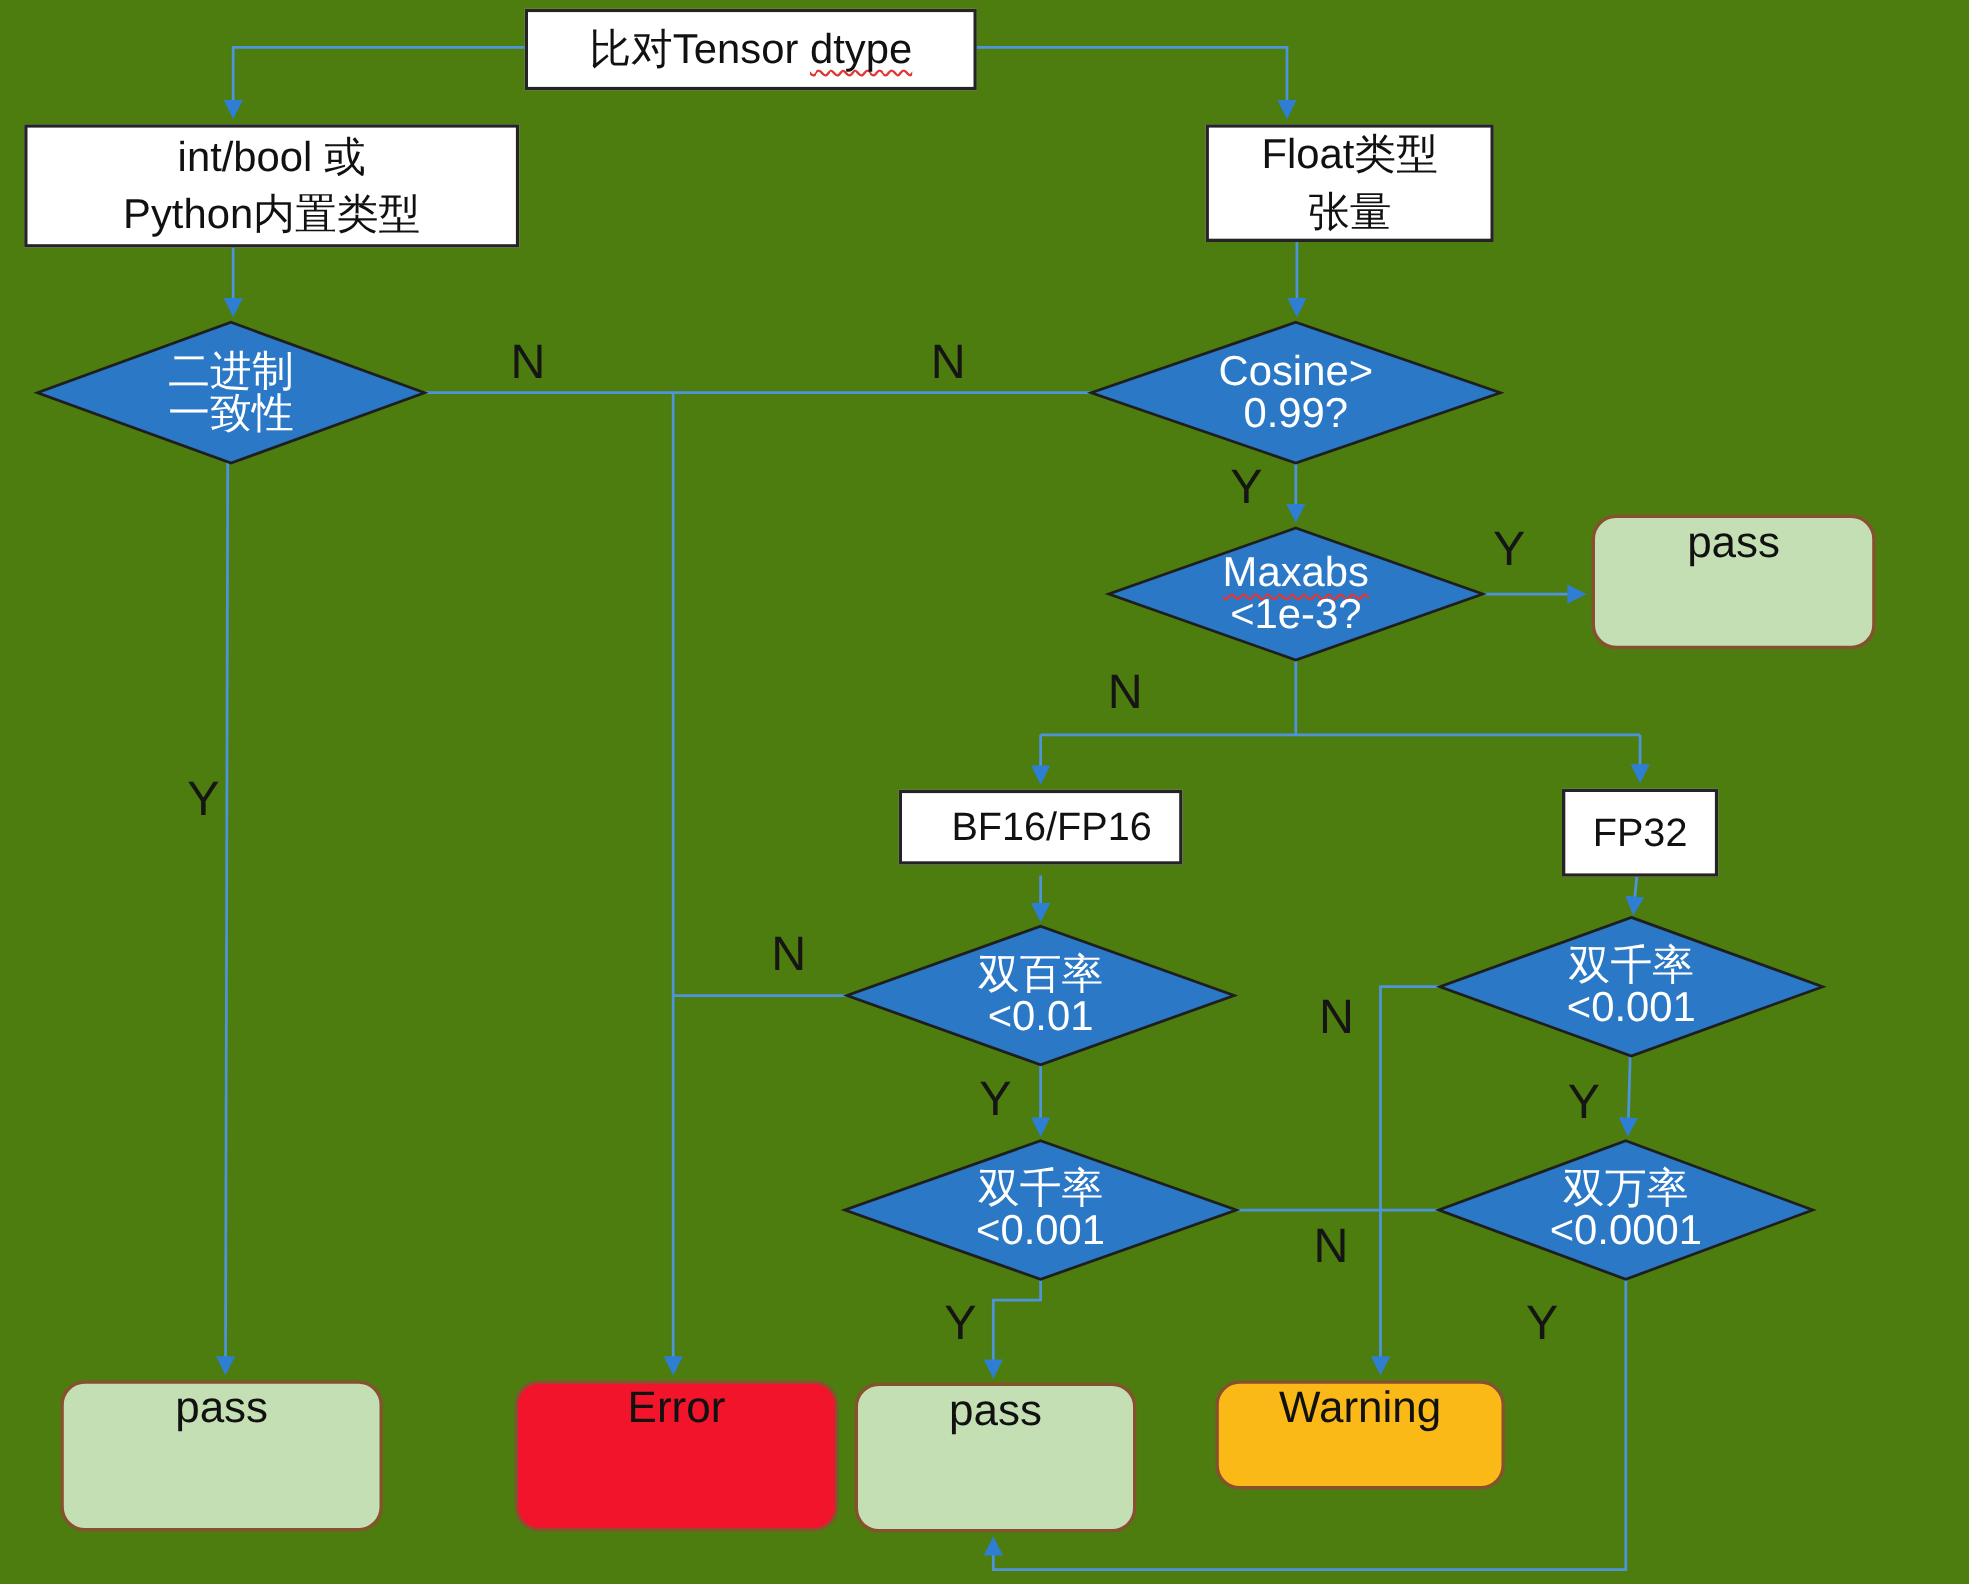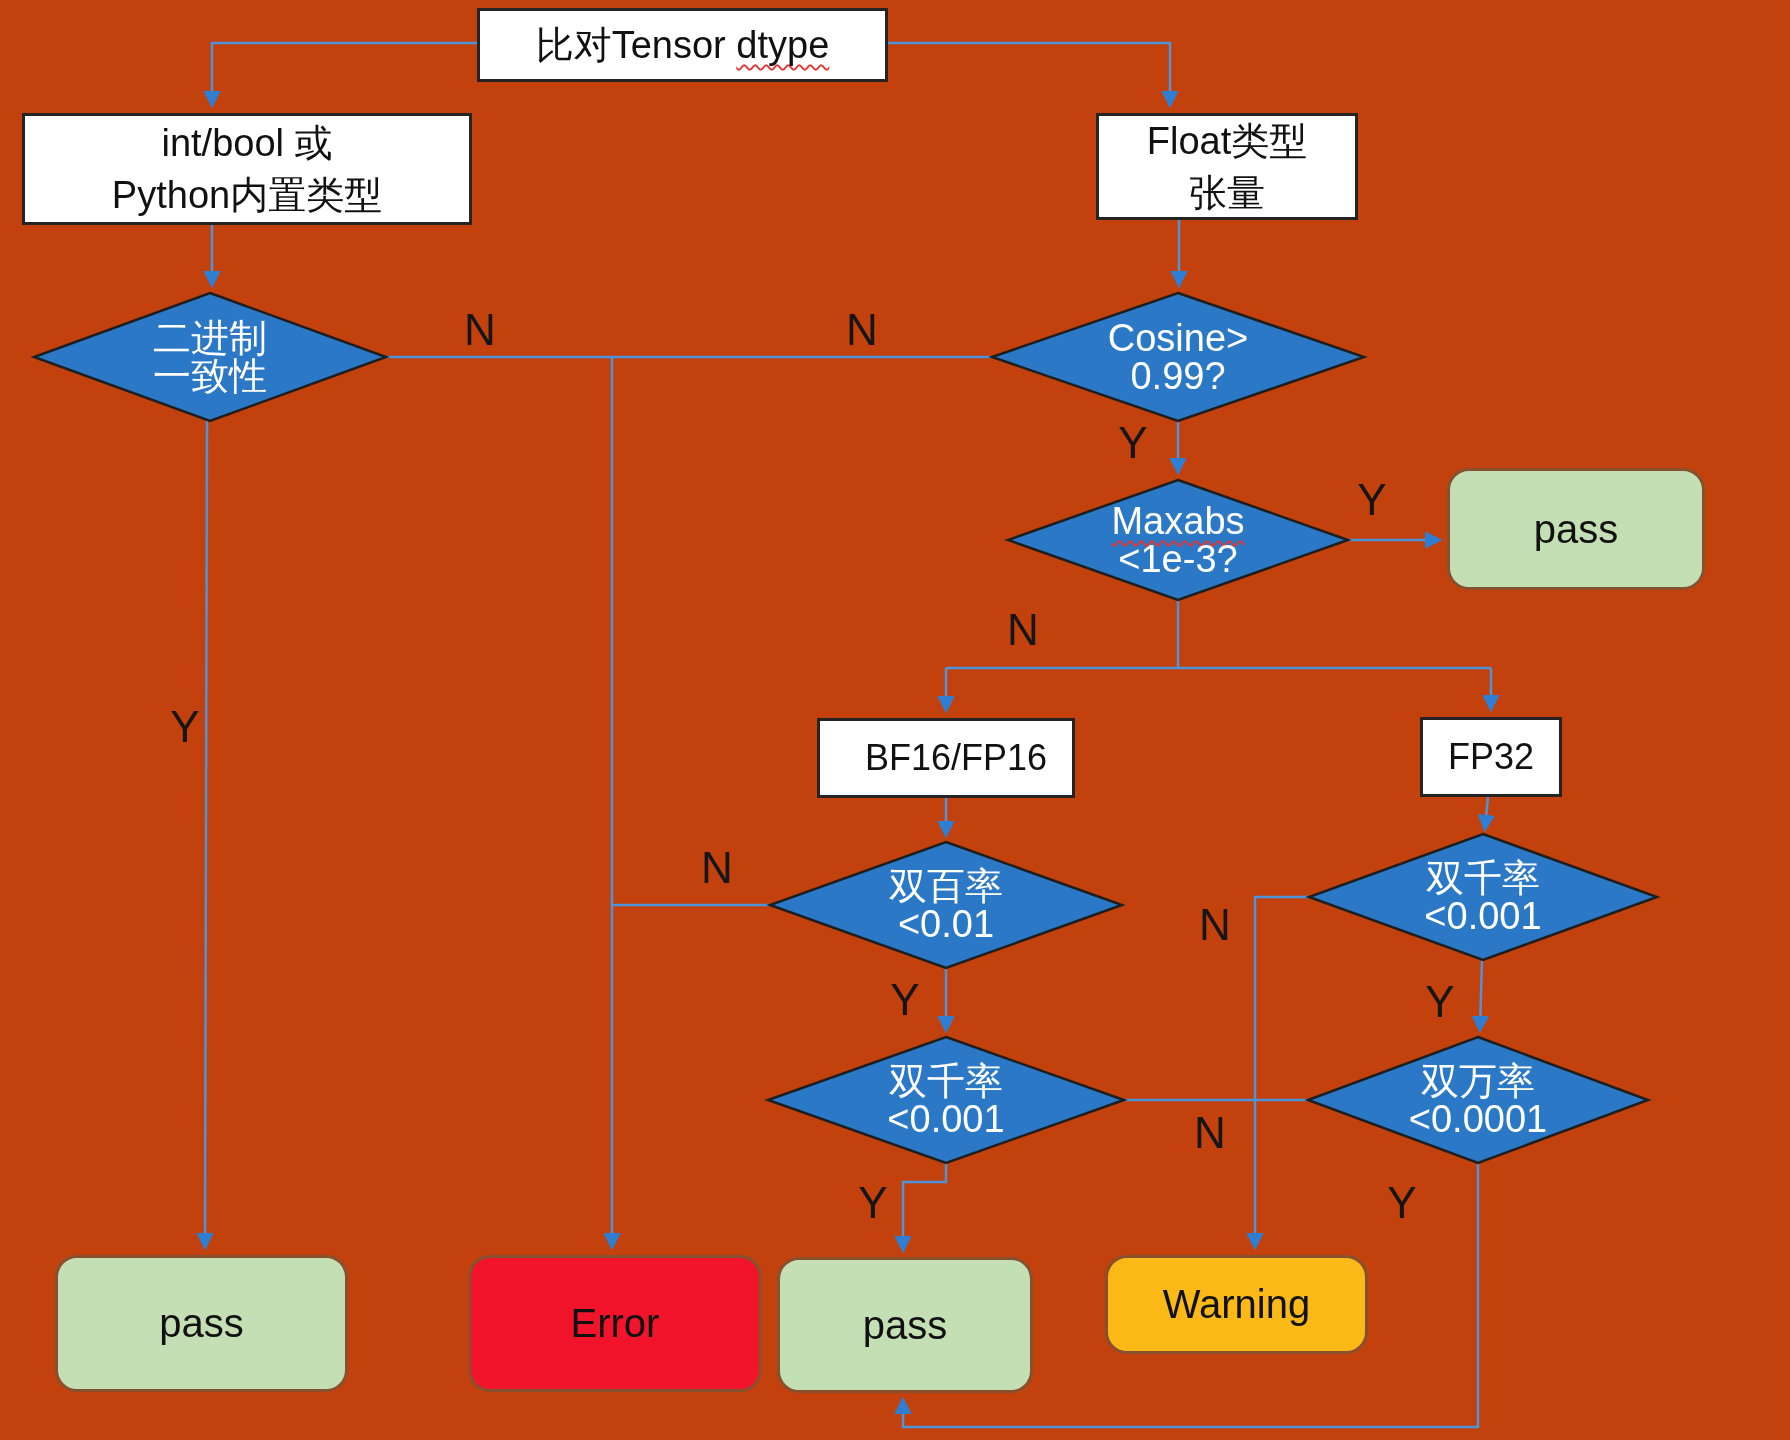--- a/index.html
+++ b/index.html
@@ -1,30 +1,30 @@
 <!DOCTYPE html>
 <html><head>
 <meta charset="utf-8">
 <style>
   html,body { margin:0; padding:0; background:#ffffff; }
   .canvas {
-    position:relative; width:1790px; height:1440px; background:#c2410c;
+    position:relative; width:1790px; height:1440px; background:#4d7c0f;
     font-family:"Liberation Sans", "DejaVu Sans", sans-serif;
     overflow:hidden;
   }
   svg.layer { position:absolute; left:0; top:0; width:1790px; height:1440px; }
   .rect-node {
     position:absolute; background:#ffffff; border:3px solid #242424;
     display:flex; flex-direction:column; align-items:center; justify-content:center;
     text-align:center; color:#111111; font-size:38px; line-height:52px; box-sizing:border-box;
   }
   .rect-node.small { font-size:36px; }
   .terminal {
     position:absolute; border:3px solid #87512F; border-radius:22px;
-    display:flex; align-items:center; justify-content:center;
+    display:flex; justify-content:center;
     font-size:40px; color:#111111; box-sizing:border-box;
   }
   .terminal.green  { background:#C5DFB4; }
   .terminal.red    { background:#F2142B; }
   .terminal.orange { background:#FBB917; }
   .diamond-label {
     position:absolute; transform:translate(-50%,-50%);
     color:#ffffff; font-size:38px; line-height:38px; text-align:center; white-space:nowrap;
   }
   .edge-label {
@@ -97,21 +97,21 @@
   <div class="rect-node" style="left:22px; top:113px; width:450px; height:112px;">
     <div>int/bool 或</div>
     <div>Python内置类型</div>
   </div>
 
   <div class="rect-node" style="left:1048px; top:113px; width:262px; height:107px;margin-left:48px;">
     <div>Float类型</div>
     <div>张量</div>
   </div>
 
-  <div class="rect-node small" style="left:817px; top:718px; width:258px; height:80px;padding-left:20px;">
+  <div class="rect-node small" style="left:817px; top:718px; width:258px; height:68px;padding-left:20px;">
     <div>BF16/FP16</div>
   </div>
 
   <div class="rect-node small" style="left:1420px; top:717px; width:142px; height:80px;">
     <div>FP32</div>
   </div>
 
   <div class="diamond-label" style="left:210px; top:357px;">
     <div>二进制</div>
     <div>一致性</div>

